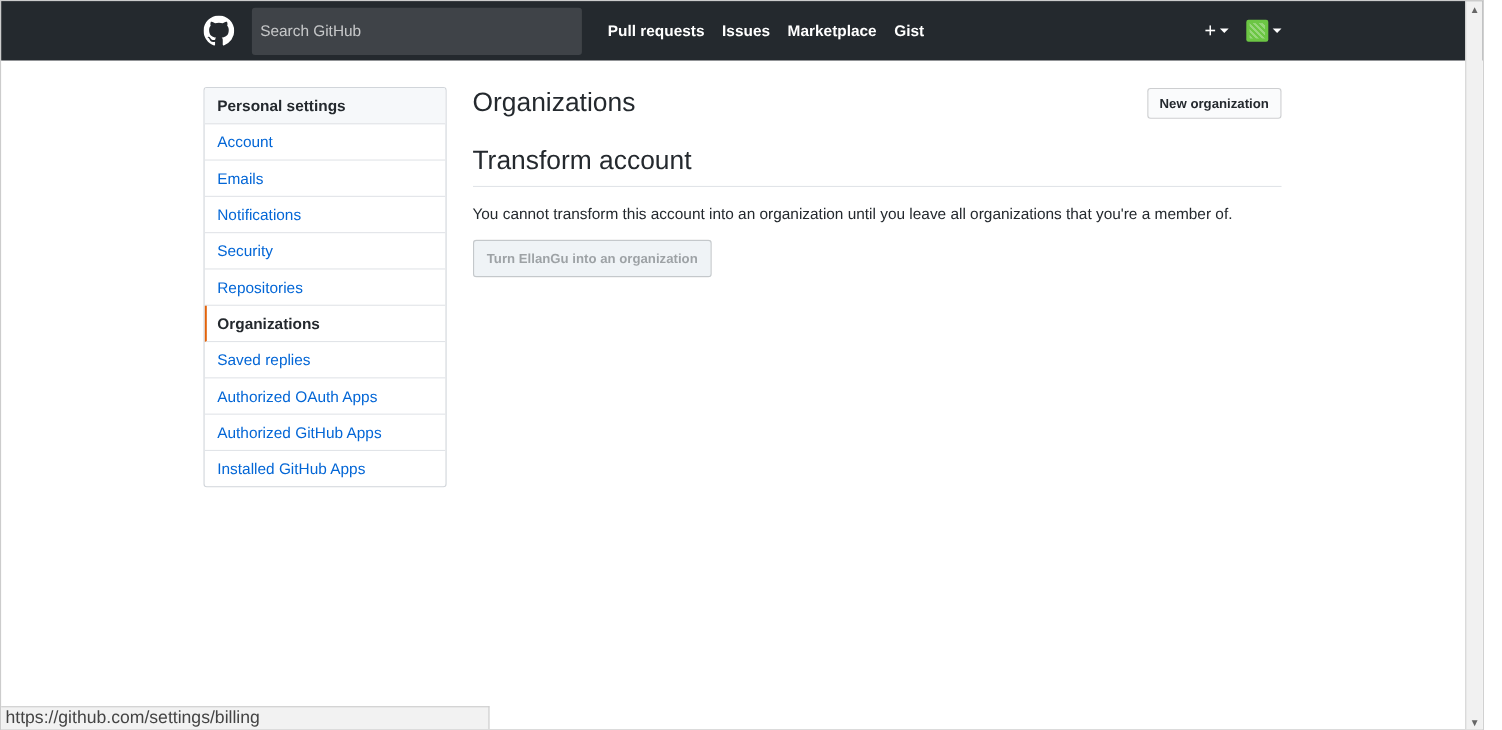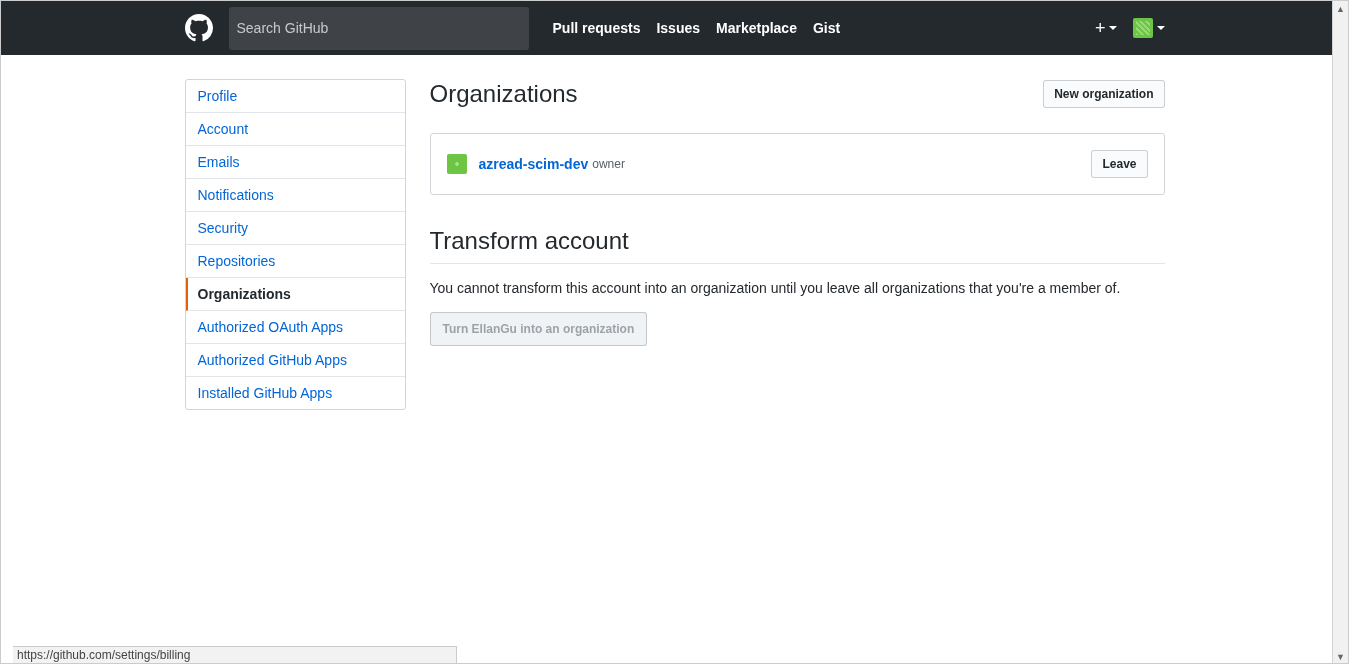--- a/index.html
+++ b/index.html
@@ -37,21 +37,21 @@
   .box { border:1px solid #d1d5da; border-radius:3px; margin-bottom:32px; }
   .box-row { padding:16px; display:flex; align-items:center; }
   .org-avatar { width:20px; height:20px; background:#6cc644; border-radius:2px; margin-right:12px; flex-shrink:0; position:relative; }
   .org-avatar::before { content:''; position:absolute; inset:3px; background:radial-gradient(circle,#fff 20%, transparent 20%); opacity:.4; }
   .org-link { color:#0366d6; font-weight:600; text-decoration:none; }
   .org-role { color:#586069; font-size:12px; margin-left:4px; }
   .leave-btn-wrap { margin-left:auto; }
   .section-heading { font-size:24px; font-weight:400; border-bottom:1px solid #e1e4e8; padding-bottom:8px; margin-bottom:16px; margin-top:10px; }
   .desc { color:#24292e; margin-bottom:16px; font-size:14px; }
   .btn[disabled] { color:rgba(36,41,46,0.4); background:#eff3f6; cursor:default; pointer-events:none; }
-  .status-bar { position:absolute; bottom:0; left:0; background:#f2f2f2; border:1px solid #cccccc; border-left:none; border-bottom:none; padding:1px 4px; font-size:12px; color:#444; width:444px;margin-left:12px; }
+  .status-bar { position:absolute; bottom:0; left:0; background:#f2f2f2; border:1px solid #cccccc; border-left:none; border-bottom:none; padding:1px 4px; font-size:16px; color:#444; width:444px; }
 </style>
 </head>
 <body>
 
 <div class="page">
 
   <div class="header">
     <div class="header-inner">
       <a class="logo">
         <svg height="28" width="28" viewBox="0 0 16 16" fill="#fff">
@@ -76,49 +76,40 @@
           <span class="avatar"></span>
           <span class="caret"></span>
         </div>
       </div>
     </div>
   </div>
 
   <div class="container">
     <div class="sidebar">
       <nav class="menu">
-        <a class="menu-item">Profile</a>
+        <div class="menu-heading">Personal settings</div>
         <a class="menu-item">Account</a>
         <a class="menu-item">Emails</a>
         <a class="menu-item">Notifications</a>
         <a class="menu-item">Security</a>
         <a class="menu-item">Repositories</a>
         <a class="menu-item selected">Organizations</a>
+        <a class="menu-item">Saved replies</a>
         <a class="menu-item">Authorized OAuth Apps</a>
         <a class="menu-item">Authorized GitHub Apps</a>
         <a class="menu-item">Installed GitHub Apps</a>
       </nav>
     </div>
 
     <div class="main">
       <div class="subhead">
         <h2>Organizations</h2>
         <a class="btn btn-sm">New organization</a>
       </div>
 
-      <div class="box">
-        <div class="box-row">
-          <span class="org-avatar"></span>
-          <a href="#" class="org-link">azread-scim-dev</a>
-          <span class="org-role">owner</span>
-          <div class="leave-btn-wrap">
-            <button class="btn btn-sm">Leave</button>
-          </div>
-        </div>
-      </div>
 
       <h2 class="section-heading">Transform account</h2>
       <p class="desc">You cannot transform this account into an organization until you leave all organizations that you're a member of.</p>
       <button class="btn" disabled="">Turn EllanGu into an organization</button>
     </div>
   </div>
 
   <div class="status-bar">https://github.com/settings/billing</div>
 
   <div class="scrollbar-v">

